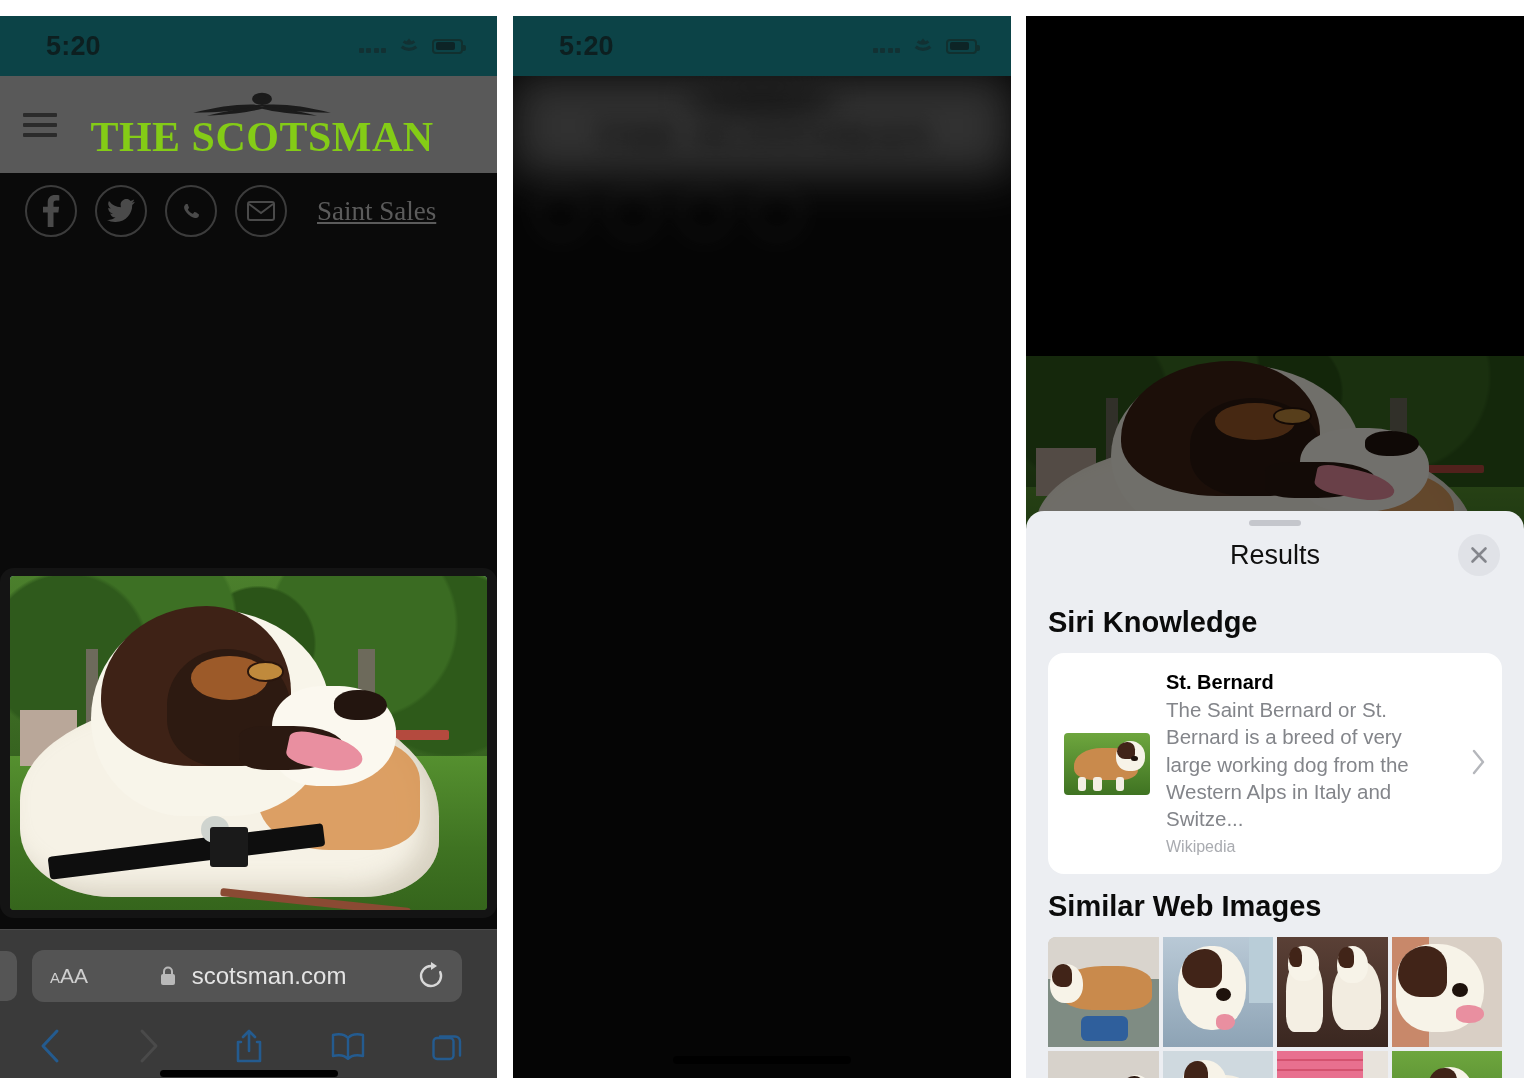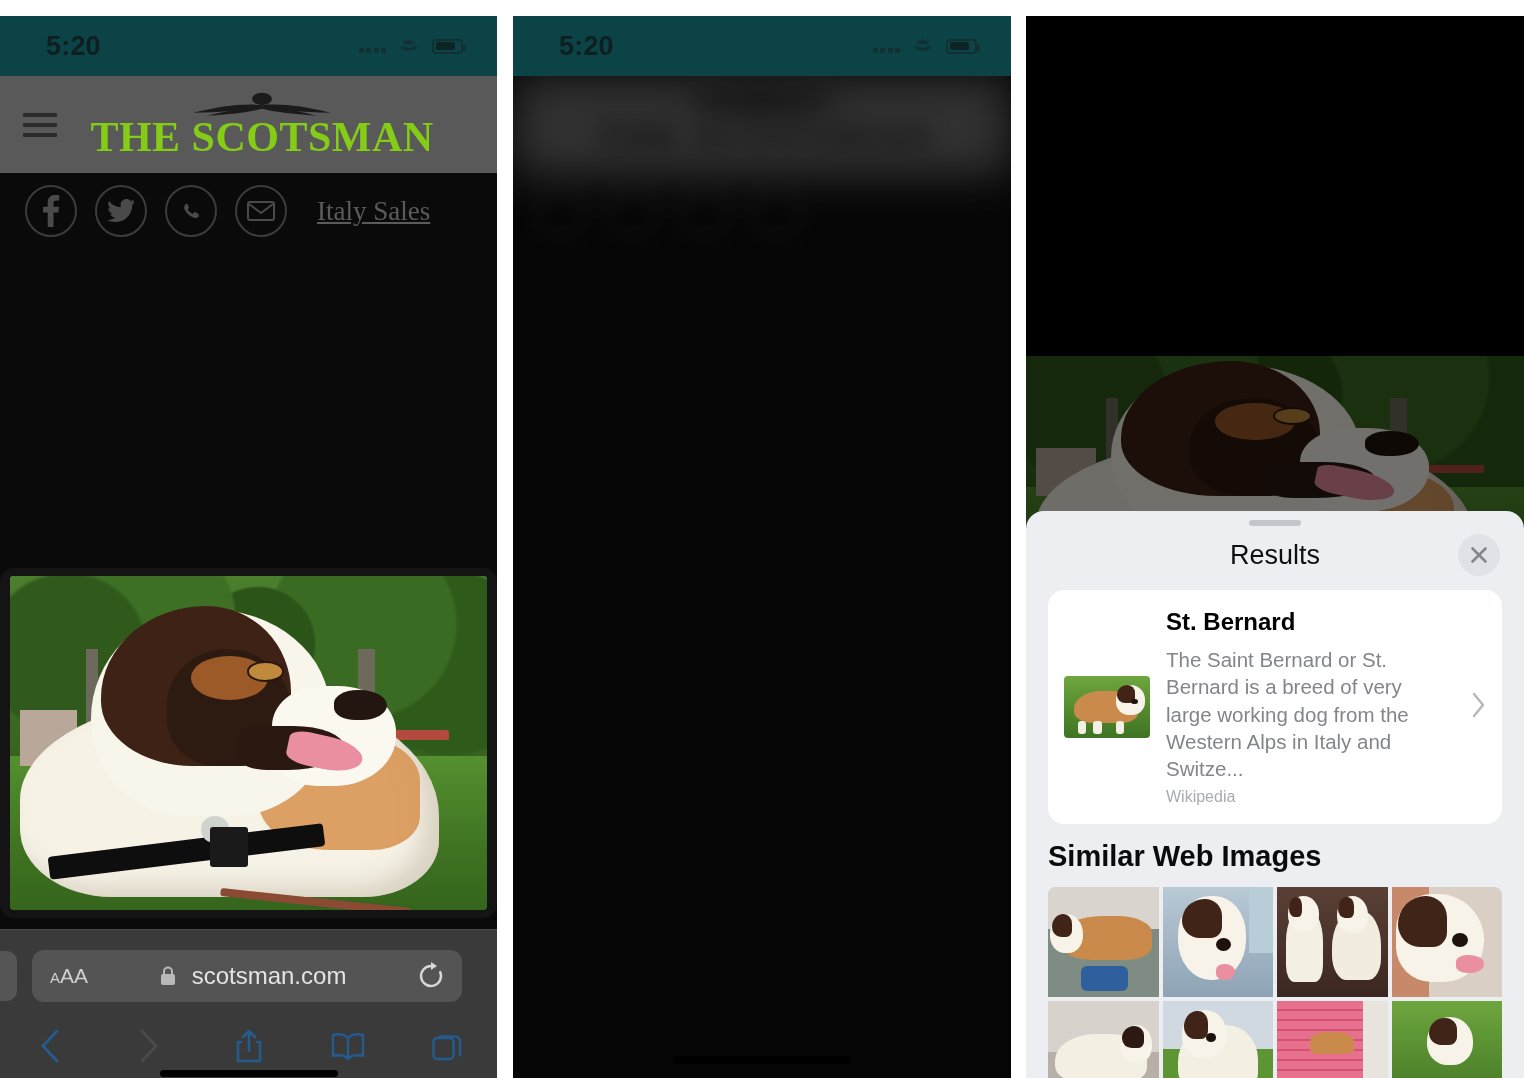--- a/index.html
+++ b/index.html
@@ -133,21 +133,21 @@
     width:42px; height:42px; border-radius:50%; background:#e0e2e7;
     display:flex; align-items:center; justify-content:center; color:#84868c;
   }
   .sheet-body { padding: 6px 22px 0; }
   .sect-title { font-size:29px; font-weight:bold; color:#0b0b0b; margin: 16px 0 14px; }
   .knowledge-card {
     background:#fff; border-radius:16px; padding:18px 16px; display:flex; align-items:center; gap:16px;
   }
   .kc-thumb { width:86px; height:62px; border-radius:4px; overflow:hidden; flex:0 0 auto; position:relative; }
   .kc-text { flex:1; min-width:0; }
-  .kc-title { font-size:24px; font-weight:bold; color:#000; margin-bottom:10px; }
+  .kc-title { font-size:20px; font-weight:bold; color:#000; margin-bottom:2px; }
   .kc-desc { font-size:20.5px; line-height:1.33; color:#83858a; }
   .kc-src { font-size:16px; color:#a9abb0; margin-top:6px; }
   .kc-chev { color:#b5b7bc; flex:0 0 auto; padding-left:4px; }
   .grid {
     margin-top:12px; display:grid; grid-template-columns: repeat(4, 1fr);
     grid-template-rows: repeat(2, 110px); gap:4px; border-radius:6px; overflow:hidden;
   }
   .grid > div { overflow:hidden; position:relative; }
   .grid > div:nth-child(1) { border-radius:8px 0 0 0; }
   .grid > div:nth-child(4) { border-radius:0 8px 0 0; }
@@ -314,21 +314,21 @@
         <svg width="26" height="26" viewBox="0 0 26 26">
             <path fill="currentColor" d="M19.3 15.2c-.3-.2-2-1-2.3-1.1-.3-.1-.5-.2-.8.2-.2.3-.9 1.1-1 1.3-.2.2-.4.2-.7.1-.3-.2-1.4-.5-2.7-1.7-1-.9-1.6-2-1.8-2.3-.2-.3 0-.5.1-.7l.5-.6c.2-.2.2-.3.3-.5.1-.2 0-.4 0-.6 0-.2-.8-1.9-1-2.6-.3-.7-.6-.6-.8-.6h-.7c-.2 0-.6.1-1 .5-.3.4-1.3 1.2-1.3 3s1.3 3.5 1.5 3.7c.2.2 2.6 4 6.4 5.6.9.4 1.6.6 2.1.8.9.3 1.7.2 2.3.2.7-.1 2-.8 2.3-1.7.3-.8.3-1.5.2-1.7-.1-.1-.3-.2-.6-.4z"></path>
           </svg>
       </div>
       <div class="soc">
         <svg width="28" height="20" viewBox="0 0 28 20">
             <rect x="1" y="1" width="26" height="18" rx="2" fill="none" stroke="currentColor" stroke-width="2"></rect>
             <path d="M2 3l12 9 12-9" fill="none" stroke="currentColor" stroke-width="2"></path>
           </svg>
       </div>
-      <a class="photo-sales">Italy Sales</a>
+      <a class="photo-sales">Saint Sales</a>
     </div>
 
     <div class="p1-photo-frame">
       <div class="p1-photo">
         <div class="dogscene">
           <div class="dog-sky"></div>
           <div class="dog-trees"></div>
           <div class="dog-trunk" style="left:73%"></div>
           <div class="dog-trunk" style="left:16%; width:2.5%"></div>
           <div class="dog-grass"></div>
@@ -476,20 +476,21 @@
       <div class="sheet-head">
         <div class="sheet-title">Results</div>
         <div class="sheet-close">
           <svg width="20" height="20" viewBox="0 0 20 20">
               <path d="M3.5 3.5l13 13M16.5 3.5l-13 13" stroke="currentColor" stroke-width="2.6" stroke-linecap="round"></path>
             </svg>
         </div>
       </div>
 
       <div class="sheet-body">
+        <div class="sect-title">Siri Knowledge</div>
 
         <div class="knowledge-card">
           <div class="kc-thumb">
             <div class="thumb-art t-bg-grass">
               <div class="t-dog tan" style="left:12%; top:24%; width:74%; height:52%"></div>
               <div class="t-head" style="right:6%; top:14%; width:34%; height:48%">
                 <div class="m"></div>
                   <div class="n"></div>
               </div>
               <div style="position:absolute; left:16%; bottom:6%; width:10%; height:22%; background:#f3efe4; border-radius:3px"></div>

